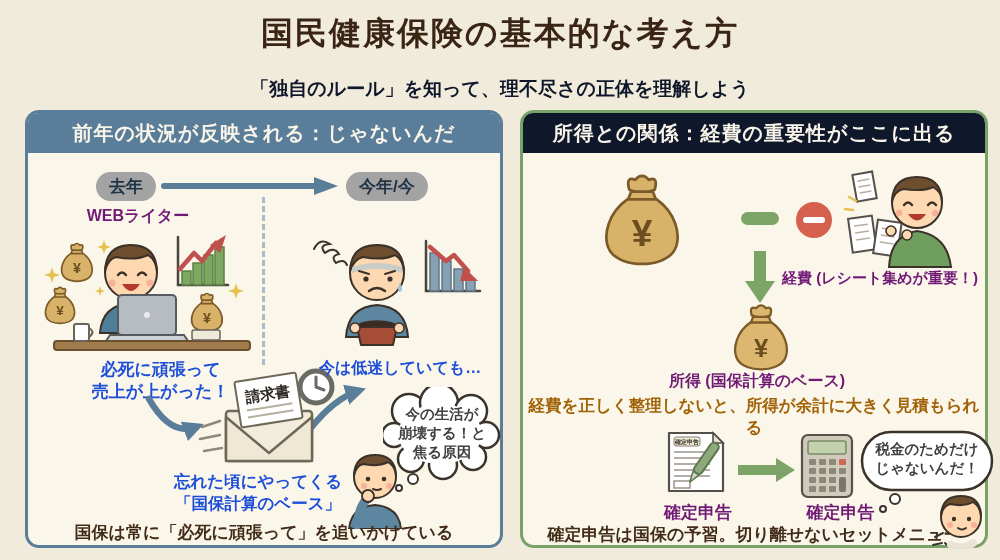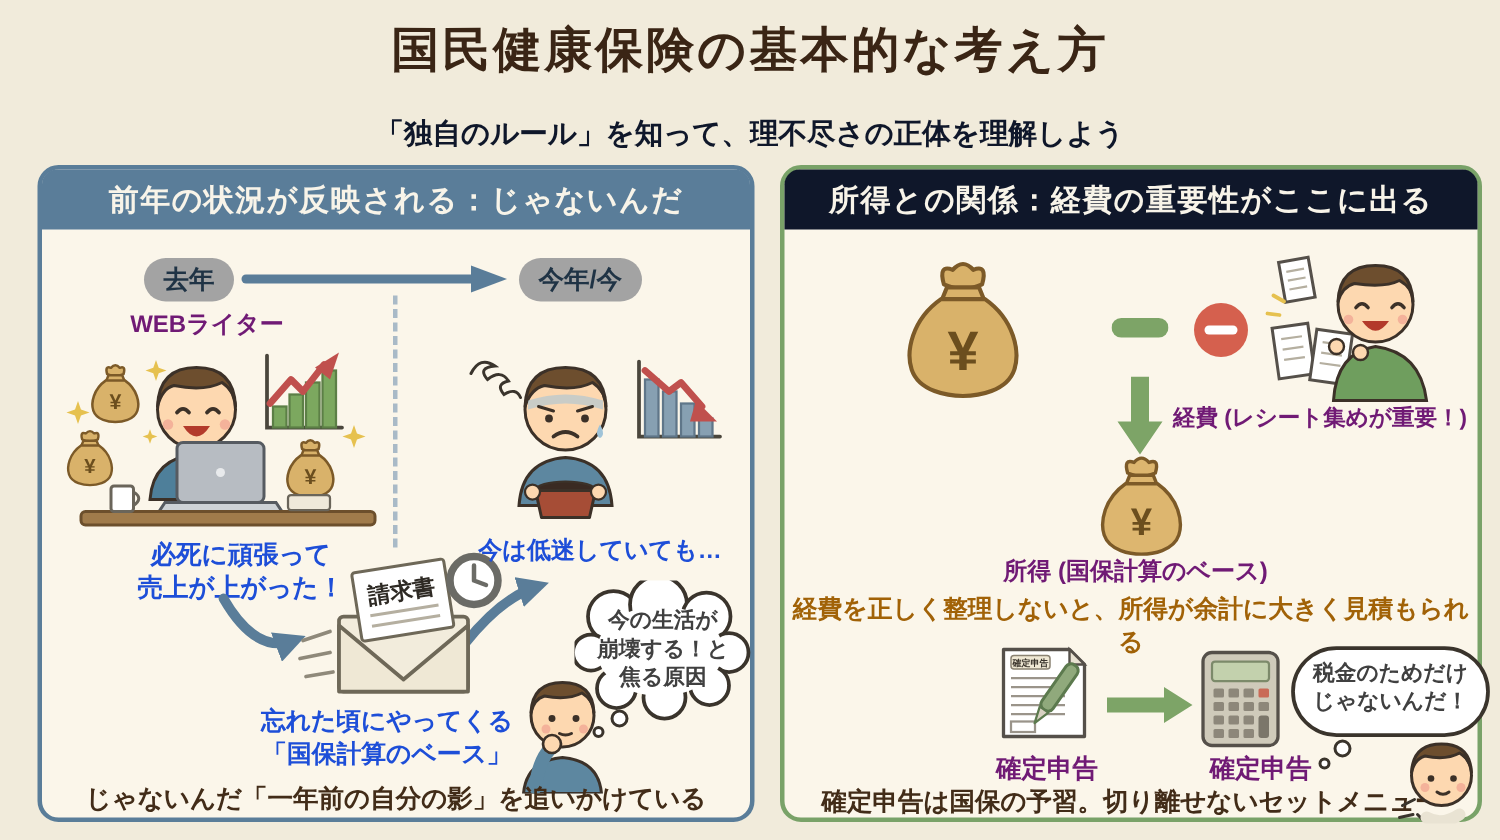--- a/index.html
+++ b/index.html
@@ -205,21 +205,21 @@
       <circle cx="25" cy="30" r="2.3" fill="#3c3128"></circle>
         <circle cx="41" cy="30" r="2.3" fill="#3c3128"></circle>
       <circle cx="21" cy="37" r="3" fill="#f4b29a"></circle>
         <circle cx="46" cy="37" r="3" fill="#f4b29a"></circle>
       <path d="M30,40 q4,2 8,0" stroke="#3c3128" stroke-width="2" fill="none" stroke-linecap="round"></path>
       <path d="M6,80 Q8,58 32,56 Q56,58 58,80 Z" fill="#5d87a0" stroke="#3c3128" stroke-width="2"></path>
       <path d="M14,76 Q16,58 24,50" stroke="#5d87a0" stroke-width="9" fill="none" stroke-linecap="round"></path>
       <circle cx="25" cy="47" r="6" fill="#fdd8b0" stroke="#3c3128" stroke-width="1.8"></circle>
     </svg>
 
-    <div class="abs conclusion" style="top:408px;">じゃないんだ「一年前の自分の影」を追いかけている</div>
+    <div class="abs conclusion" style="top:408px;">国保は常に「必死に頑張って」を追いかけている</div>
   </div>
 
   <div class="abs panel panel-right">
     <div class="panel-header ph-green">所得との関係：経費の重要性がここに出る</div>
 
     <svg class="abs" style="left:75px;top:56px;" width="88" height="98" viewBox="0 0 90 98">
       <path d="M32,20 Q28,6 38,10 Q45,2 52,10 Q62,6 58,20 Q45,26 32,20 Z" fill="#d9b26a" stroke="#7c5a28" stroke-width="2.8" stroke-linejoin="round"></path>
       <path d="M34,22 L56,22 L60,32 L30,32 Z" fill="#d9b26a" stroke="#7c5a28" stroke-width="2.8" stroke-linejoin="round"></path>
       <path d="M30,30 C10,44 6,66 10,78 C15,93 35,96 45,96 C55,96 75,93 80,78 C84,66 80,44 60,30 Z" fill="#d9b26a" stroke="#7c5a28" stroke-width="2.8" stroke-linejoin="round"></path>
       <text x="45" y="78" text-anchor="middle" font-size="38" font-weight="bold" fill="#6b4e1e">¥</text>

